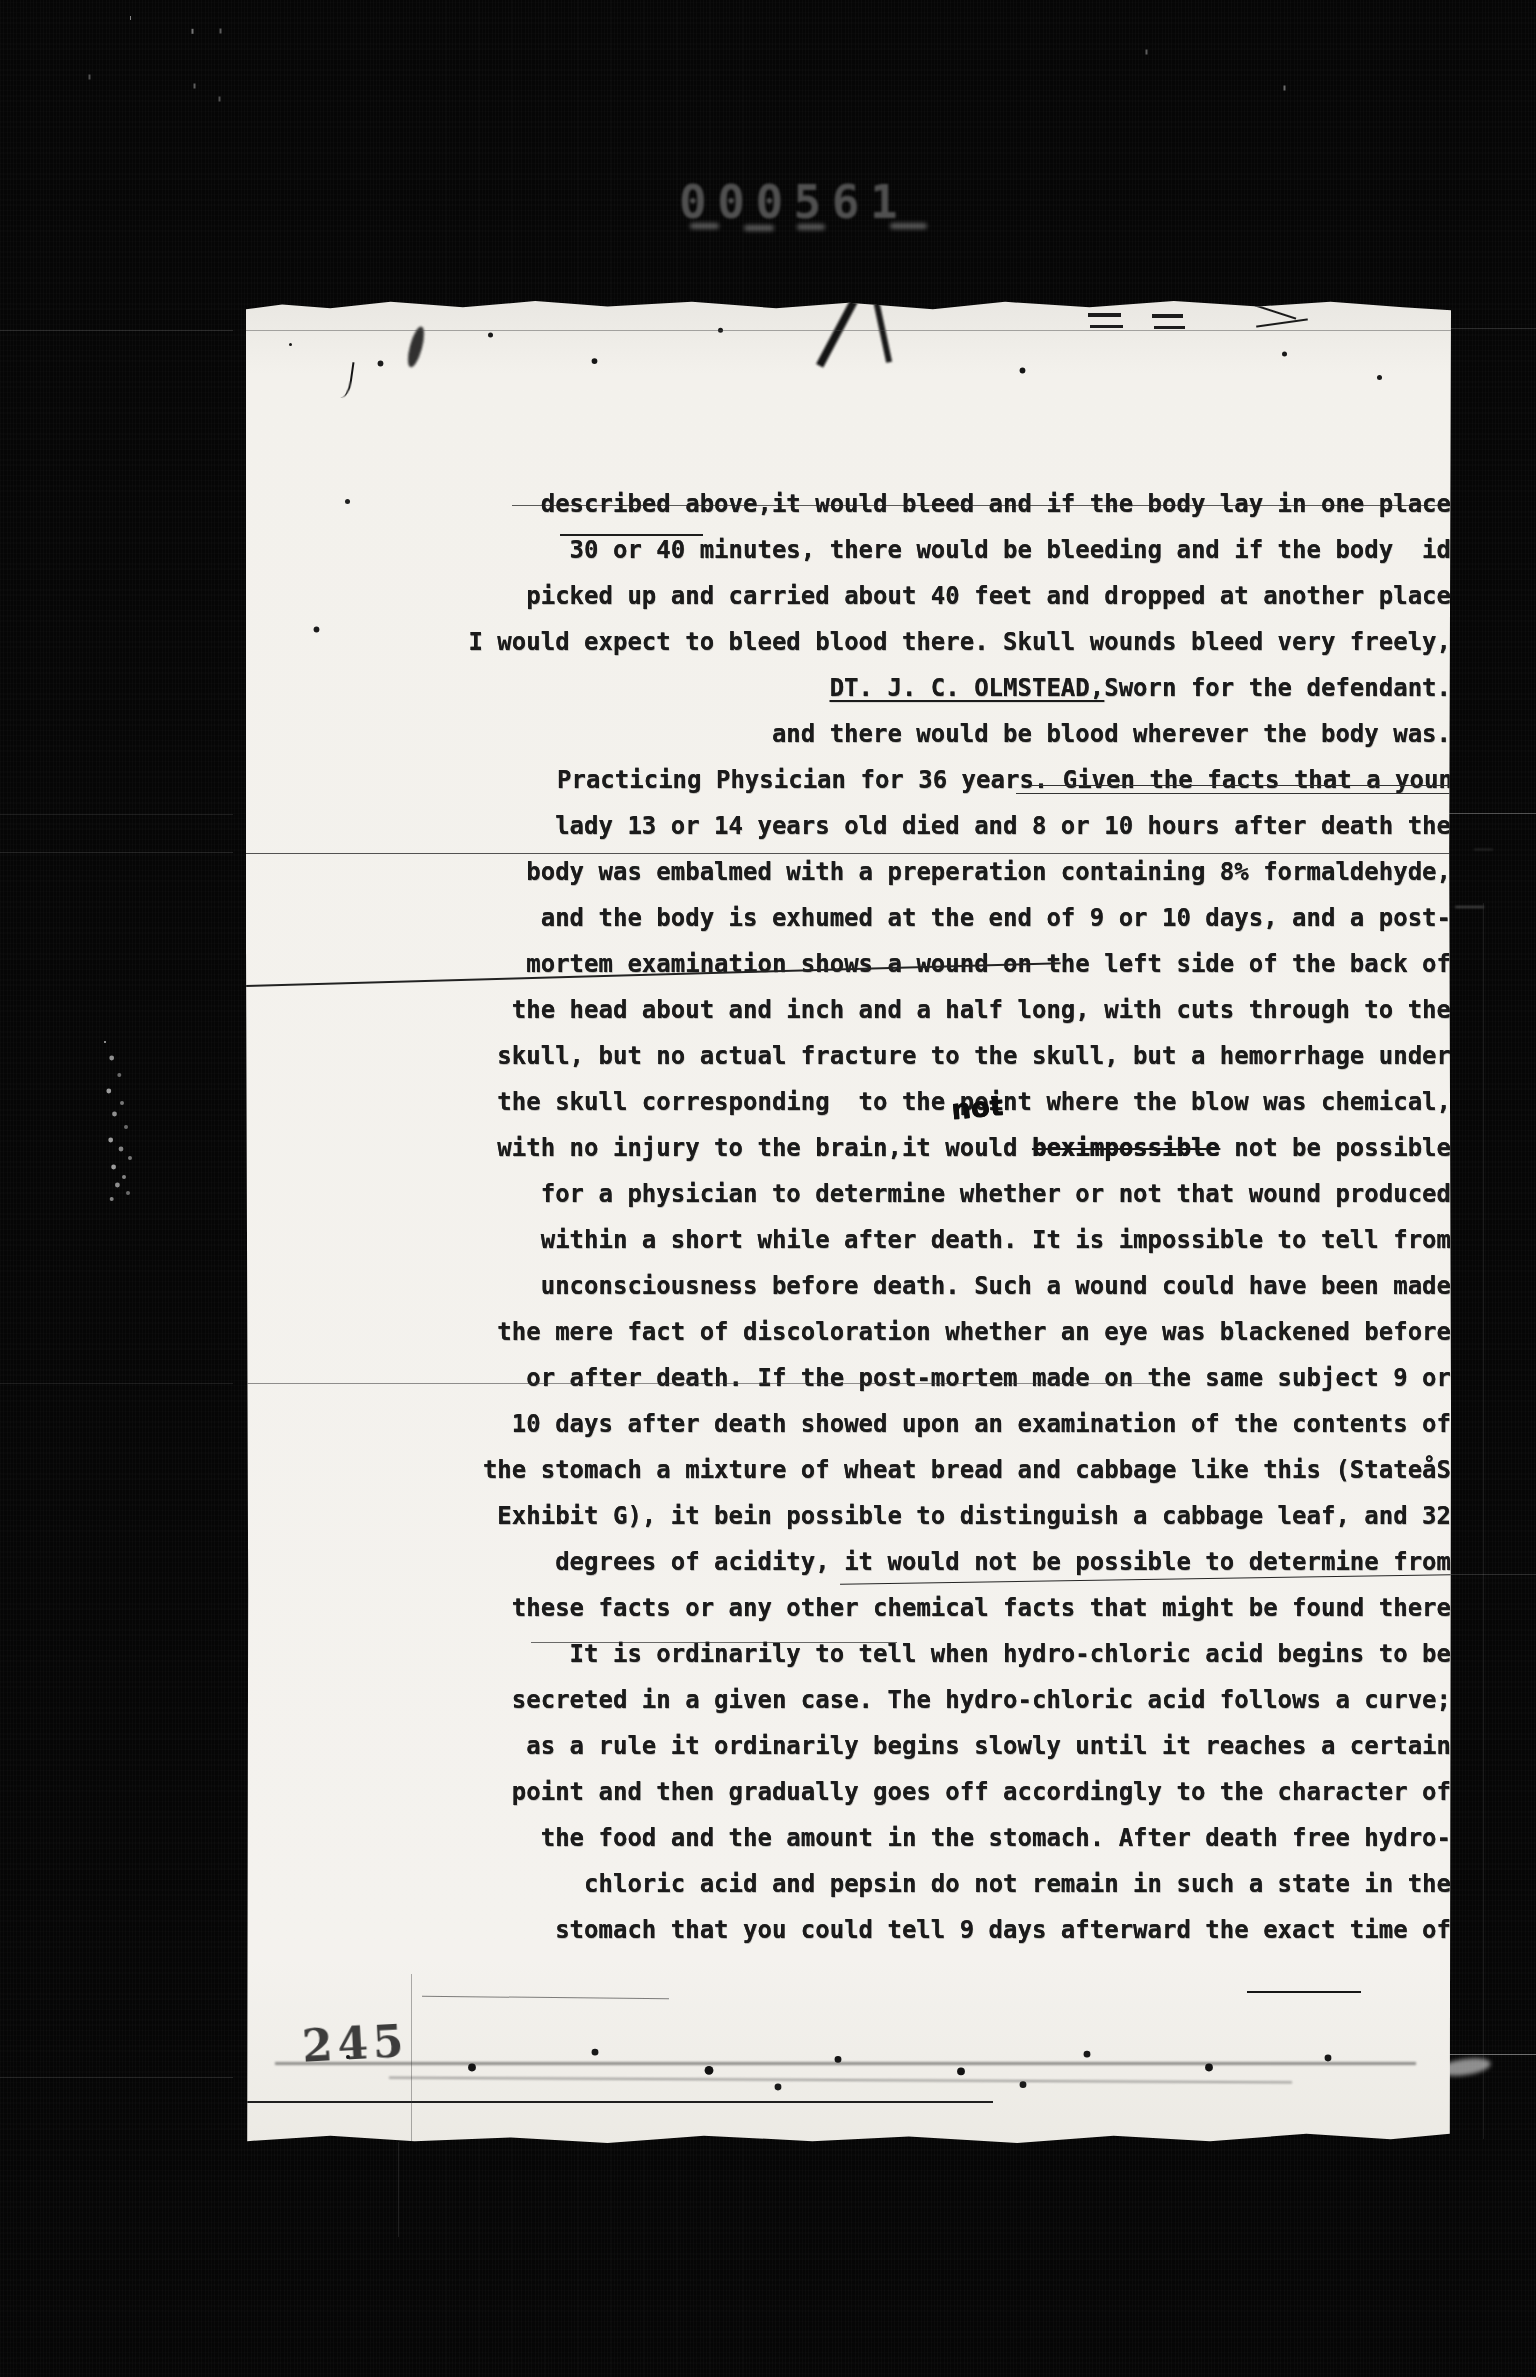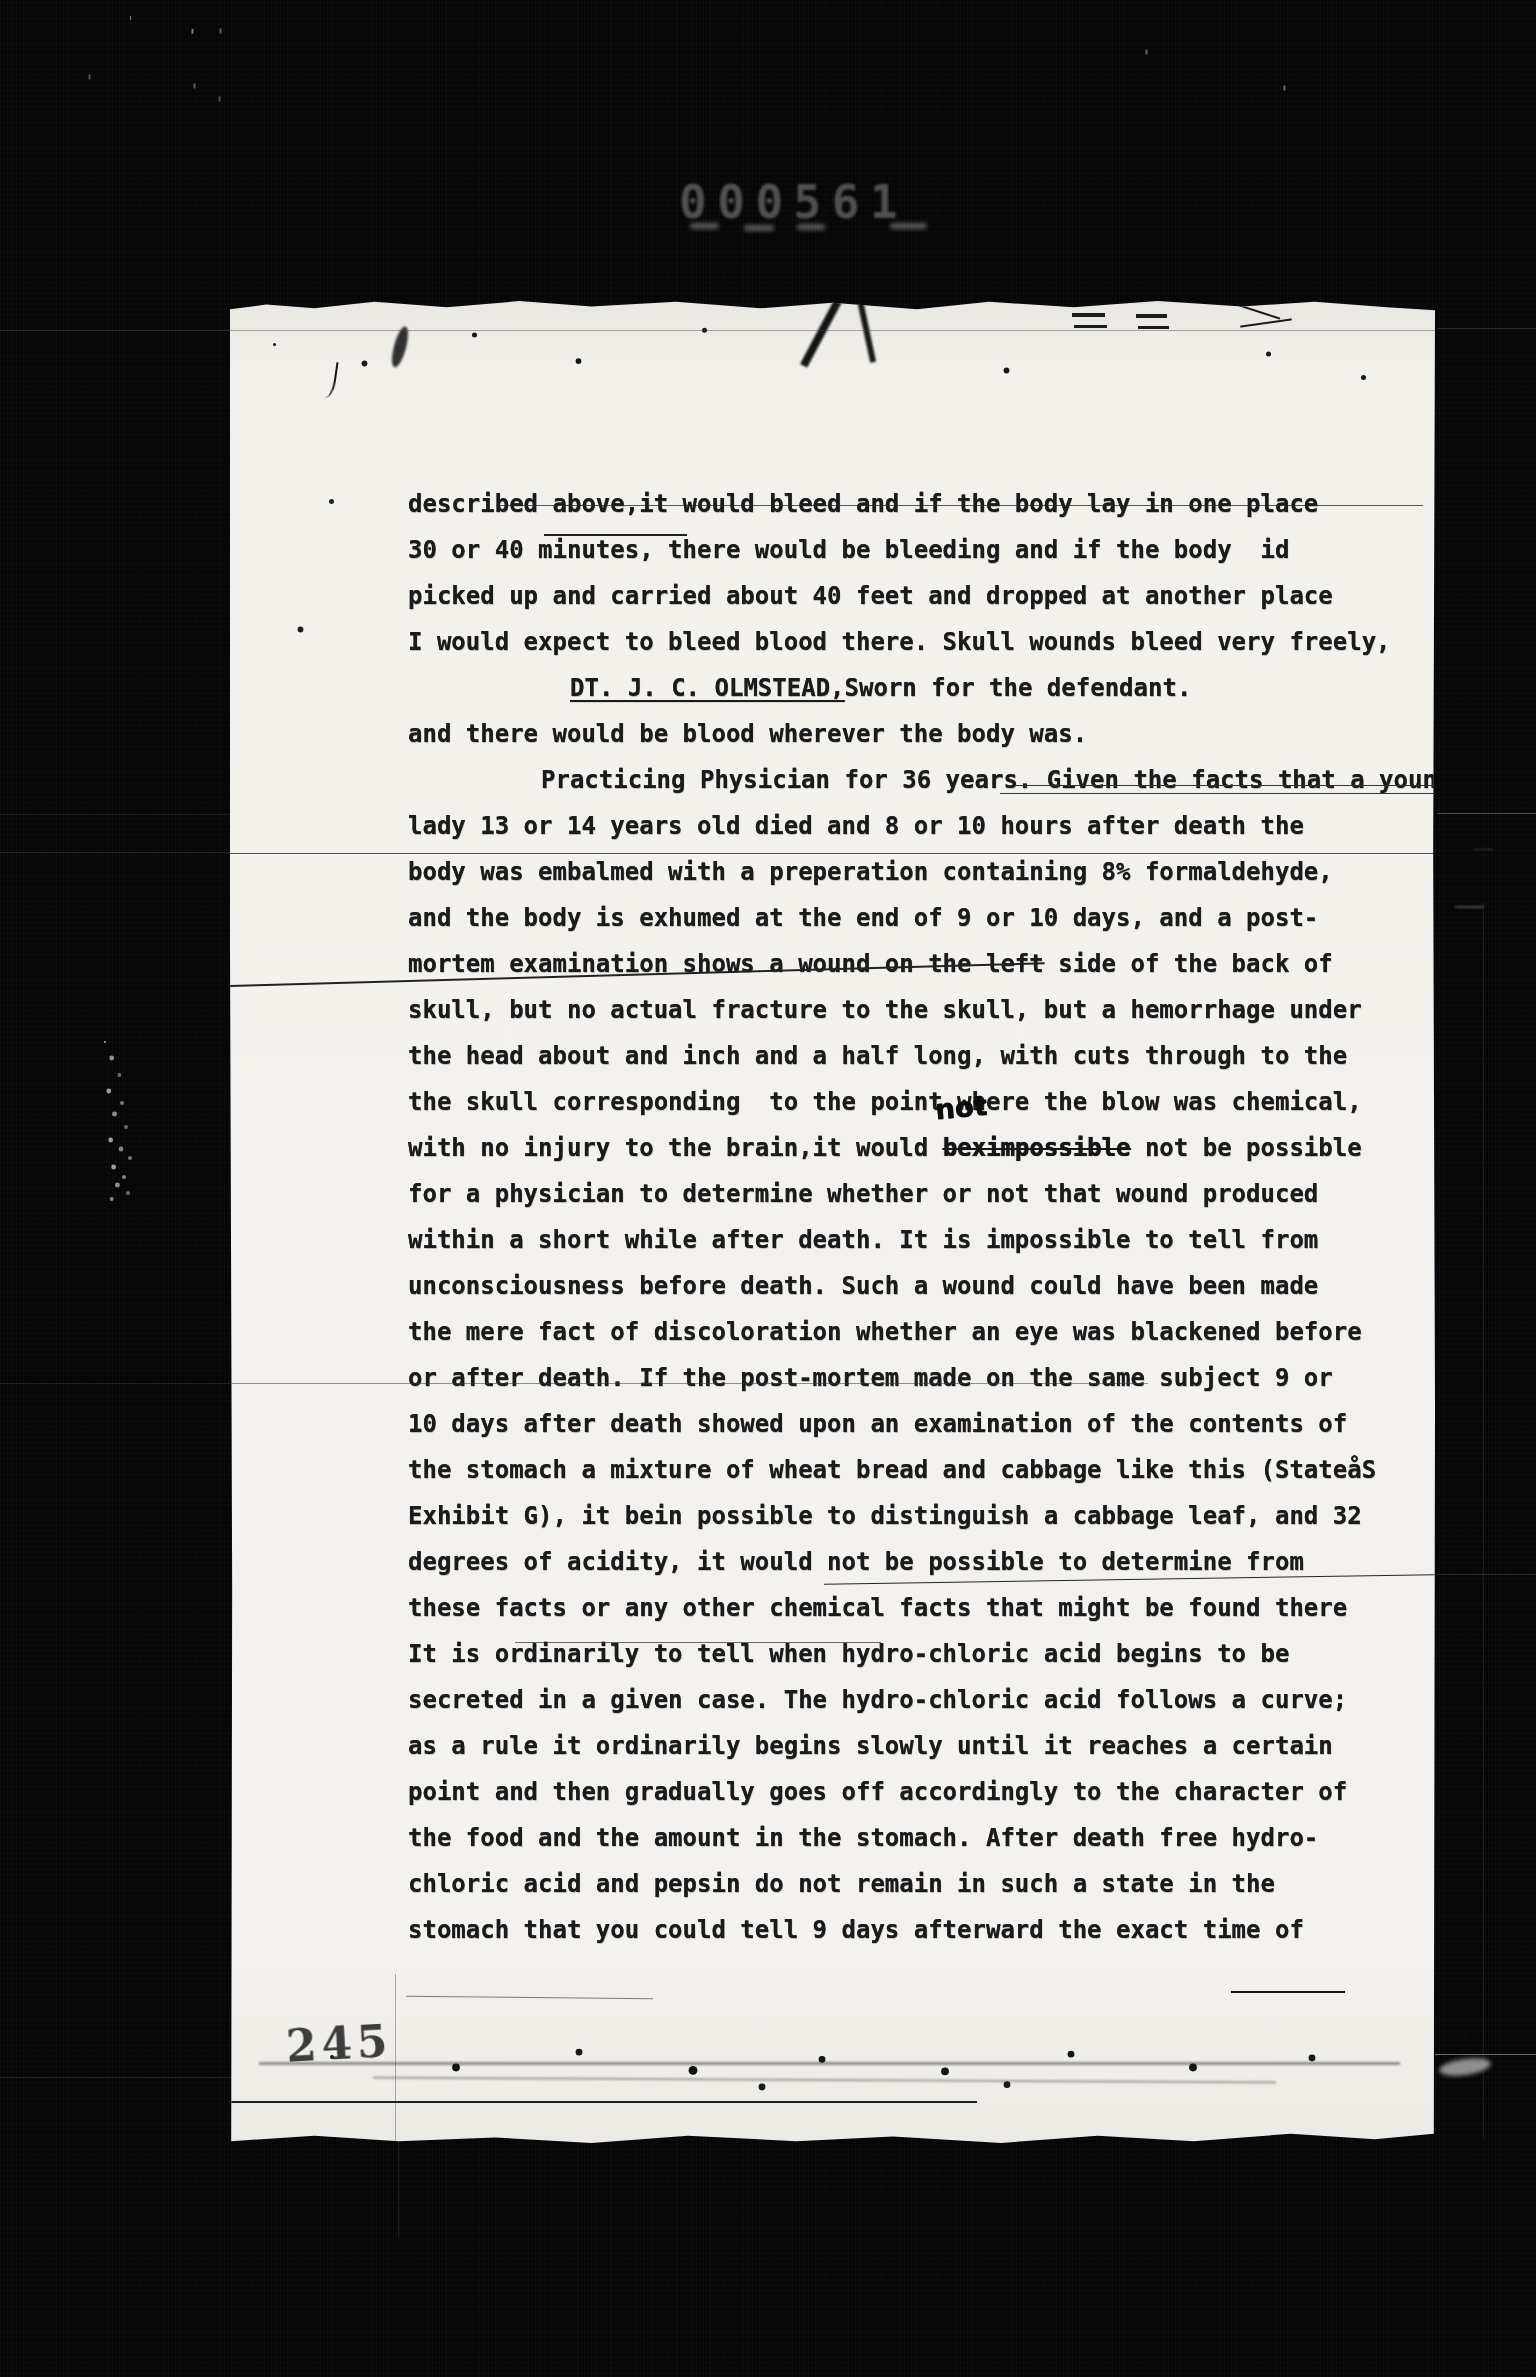--- a/index.html
+++ b/index.html
@@ -46,26 +46,26 @@
       25px 116px 0 1px rgba(255,255,255,.45),8.6px 125px 0 1.4px rgba(255,255,255,.6),
       19px 135px 0 1px rgba(255,255,255,.5), 12.4px 143px 0 1.4px rgba(255,255,255,.55),
       23px 151px 0 1px rgba(255,255,255,.4), 6.7px 157px 0 1px rgba(255,255,255,.5);}
   .top-specks{position:absolute;z-index:2;left:130px;top:15.7px;width:1.4px;height:4.8px;background:rgba(255,255,255,.5);
     filter:blur(0.4px);
     box-shadow:62px 13.3px 0 0.5px rgba(255,255,255,.45), 90px 13px 0 0.5px rgba(255,255,255,.35),
       -41px 59px 0 0.5px rgba(255,255,255,.3), 64px 68px 0 0.5px rgba(255,255,255,.35),
       89px 81px 0 0.5px rgba(255,255,255,.3), 1154px 70px 0 0.5px rgba(255,255,255,.4),
       1016px 34px 0 0.5px rgba(255,255,255,.35);}
   
-  .paper{position:absolute;z-index:3;left:230px;top:300px;width:1205px;height:1843px;
+  .paper{position:absolute;z-index:3;left:246px;top:300px;width:1205px;height:1843px;
     background:linear-gradient(180deg,#e9e7e2 0%, #f3f1ec 4%, #f4f2ee 90%, #eceae4 100%);
     clip-path:polygon(0% 0.5%,3% 0.25%,7% 0.45%,12% 0.1%,18% 0.4%,24% 0.06%,30% 0.35%,37% 0.1%,
       44% 0.45%,50% 0.15%,57% 0.5%,63% 0.1%,70% 0.4%,77% 0.06%,84% 0.35%,90% 0.1%,96% 0.4%,100% 0.55%,
       99.85% 30%,100% 60%,99.9% 99.5%,95% 99.8%,88% 99.5%,80% 99.9%,72% 99.6%,64% 100%,55% 99.65%,
-      47% 99.9%,38% 99.6%,30% 100%,22% 99.7%,14% 99.9%,7% 99.6%,0.1% 99.9%,0.18% 70%,0% 35%);}
+      47% 99.9%,38% 99.6%,30% 100%,22% 99.7%,14% 99.9%,7% 99.6%,0.1% 99.9%,0.18% 70%,0% 35%);text-align:right;}
   
   .textblock{position:absolute;left:178px;top:181px;width:1027px;}
   .tline{height:46px;line-height:46px;font-size:24px;font-weight:700;color:#1b1b1b;white-space:pre;
     text-shadow:0 0 0.5px rgba(0,0,0,.65), 0.5px 0.5px 0 rgba(0,0,0,.22);}
   .tline .u{text-decoration:underline;text-decoration-thickness:1.9px;text-underline-offset:3.8px;}
   .tline .s{text-decoration:line-through;text-decoration-thickness:2.4px;color:#161616;
     text-shadow:0 0 1px rgba(0,0,0,.9),0.5px 0 0 rgba(0,0,0,.8);}
   
   .handwritten{position:absolute;left:705px;top:791px;font-family:"DejaVu Sans","Liberation Sans",sans-serif;
     font-size:27.6px;font-weight:700;color:#0d0d0d;transform:rotate(-5deg);
@@ -165,22 +165,22 @@
         <div class="tline"><span>30 or 40 minutes, there would be bleeding and if the body  id</span></div>
         <div class="tline"><span>picked up and carried about 40 feet and dropped at another place</span></div>
         <div class="tline"><span>I would expect to bleed blood there. Skull wounds bleed very freely,</span></div>
         <div class="tline" style="padding-left: 162px;"><span class="u">DT. J. C. OLMSTEAD,</span><span>Sworn for the defendant.</span></div>
         <div class="tline"><span>and there would be blood wherever the body was.</span></div>
         <div class="tline" style="padding-left: 133px;"><span>Practicing Physician for 36 years. Given the facts that a young</span></div>
         <div class="tline"><span>lady 13 or 14 years old died and 8 or 10 hours after death the</span></div>
         <div class="tline"><span>body was embalmed with a preperation containing 8% formaldehyde,</span></div>
         <div class="tline"><span>and the body is exhumed at the end of 9 or 10 days, and a post-</span></div>
         <div class="tline"><span>mortem examination shows a wound on the left side of the back of</span></div>
+        <div class="tline"><span>the head about and inch and a half long, with cuts through to the</span></div>
         <div class="tline"><span>skull, but no actual fracture to the skull, but a hemorrhage under</span></div>
-        <div class="tline"><span>the head about and inch and a half long, with cuts through to the</span></div>
         <div class="tline"><span>the skull corresponding  to the point where the blow was chemical,</span></div>
         <div class="tline"><span>with no injury to the brain,it would </span><span class="s">beximpossible</span><span> not be possible</span></div>
         <div class="tline"><span>for a physician to determine whether or not that wound produced</span></div>
         <div class="tline"><span>within a short while after death. It is impossible to tell from</span></div>
         <div class="tline"><span>unconsciousness before death. Such a wound could have been made</span></div>
         <div class="tline"><span>the mere fact of discoloration whether an eye was blackened before</span></div>
         <div class="tline"><span>or after death. If the post-mortem made on the same subject 9 or</span></div>
         <div class="tline"><span>10 days after death showed upon an examination of the contents of</span></div>
         <div class="tline"><span>the stomach a mixture of wheat bread and cabbage like this (StateåS</span></div>
         <div class="tline"><span>Exhibit G), it bein possible to distinguish a cabbage leaf, and 32</span></div>

